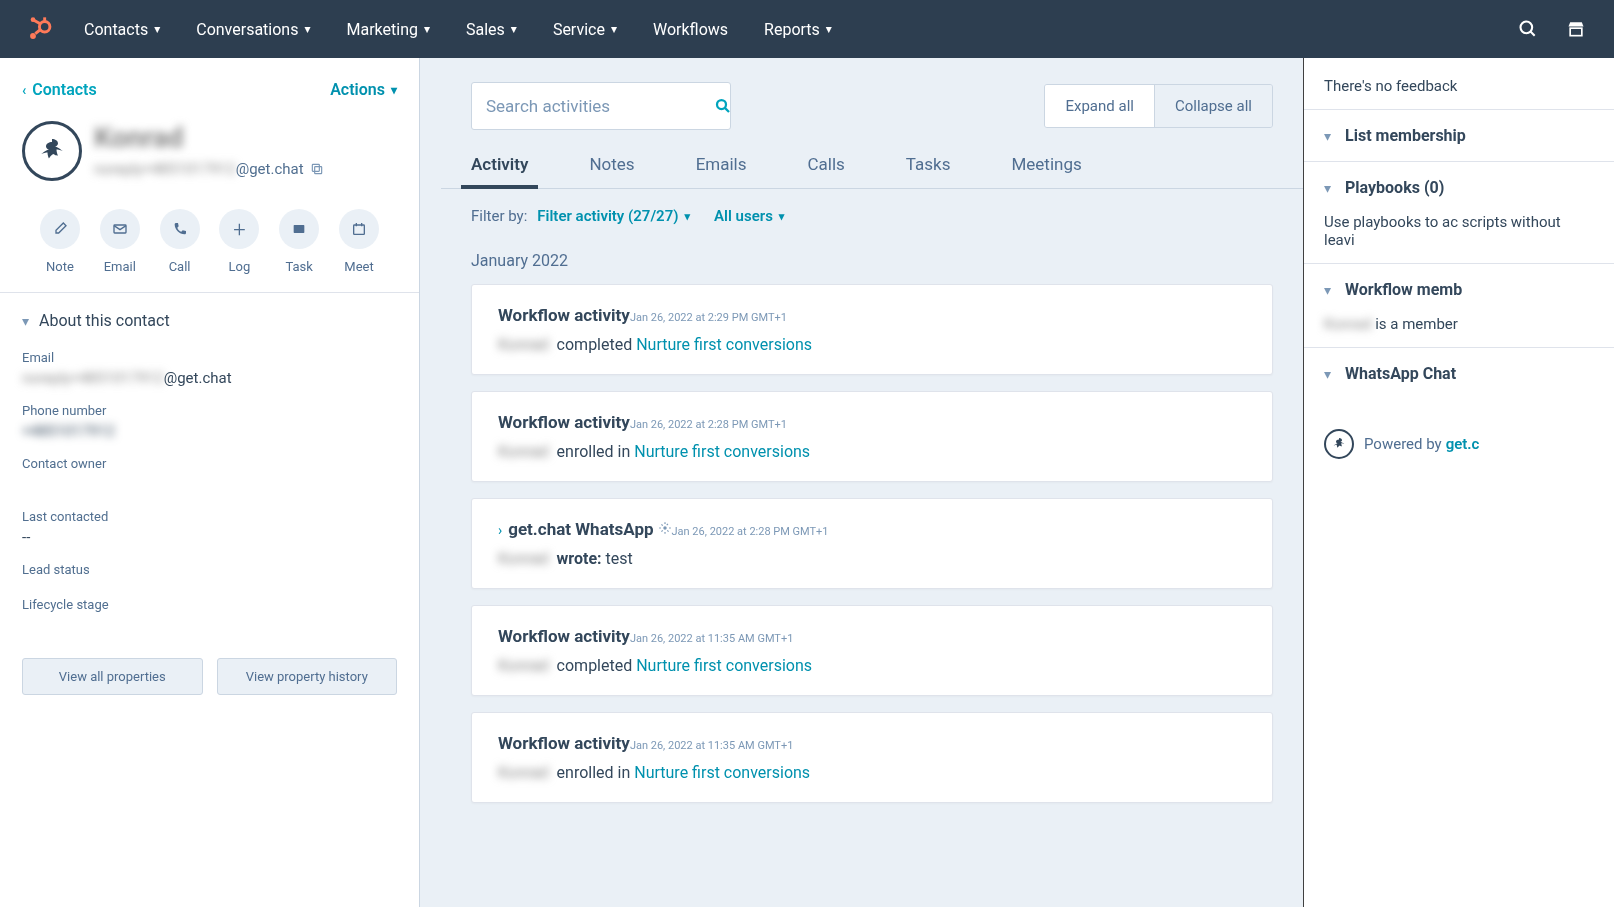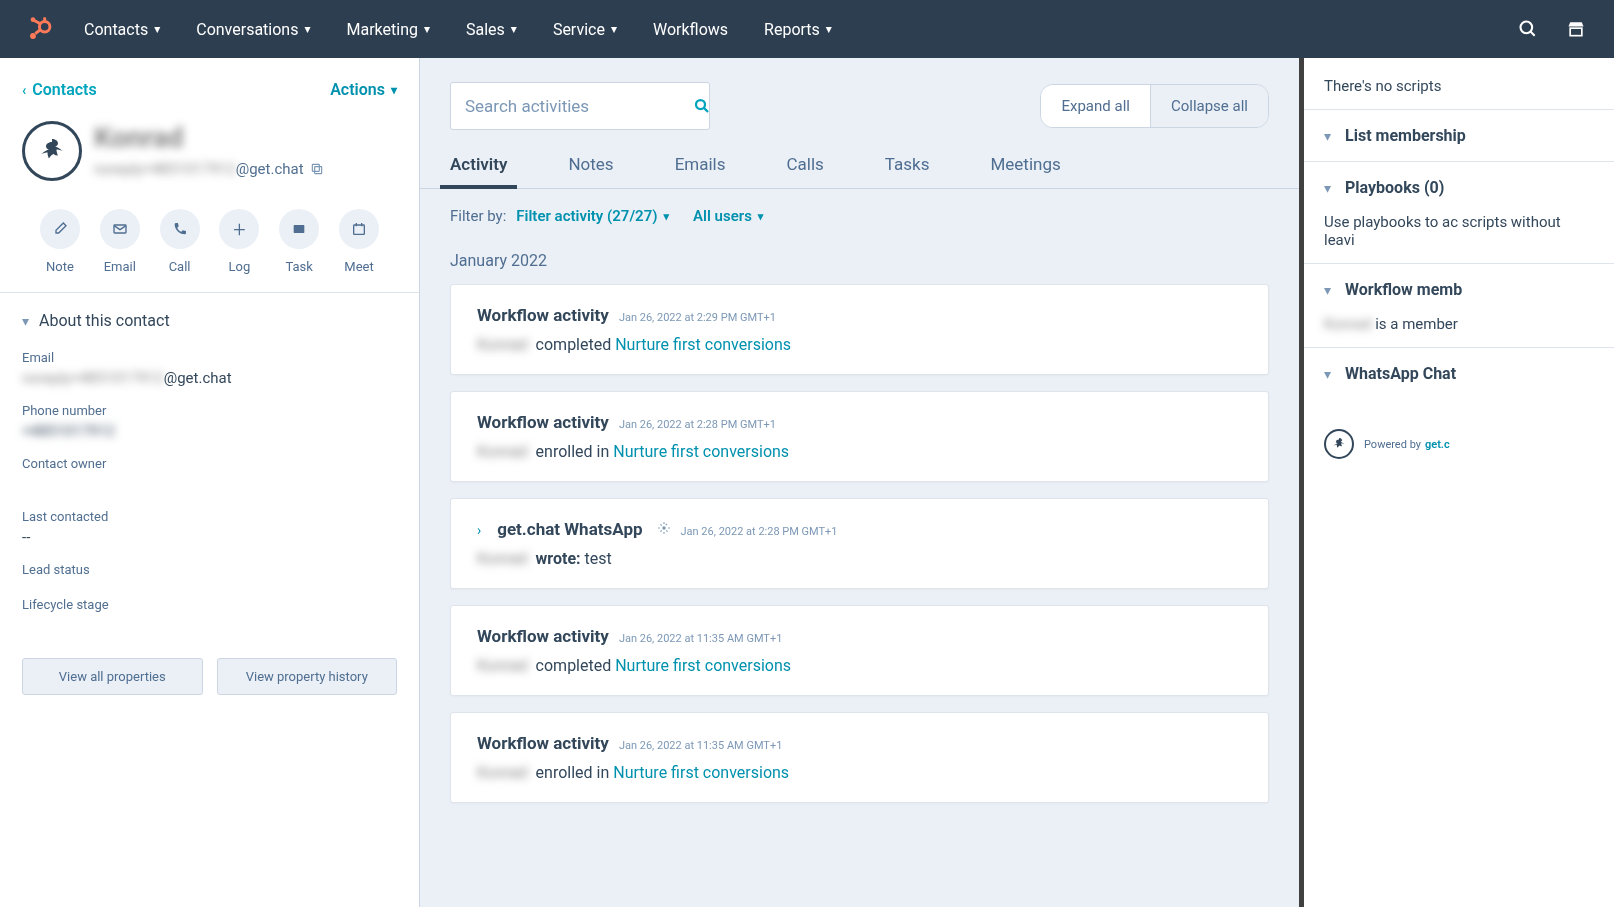--- a/index.html
+++ b/index.html
@@ -10,21 +10,21 @@
 .topnav .logo { width: 32px; height: 32px; margin-right: 28px; display:flex; align-items:center; justify-content:center;}
 .topnav .nav-item { color:#fff; font-size:16px; margin-right: 36px; display:flex; align-items:center; cursor:pointer;}
 .topnav .nav-item .chev { margin-left:6px; font-size:12px;}
 .topnav .spacer { flex:1; }
 .topnav .iconbtn { width:28px; height:28px; display:flex; align-items:center; justify-content:center; margin-left:20px; cursor:pointer;}
 
 
 .layout { display:flex; height: calc(907px - 58px); }
 .left { width: 420px; background:#fff; border-right:1px solid #cbd6e2; position:relative; overflow-y:auto; padding-bottom:60px;}
 .left::-webkit-scrollbar{width:10px;} .left::-webkit-scrollbar-thumb{background:#cbd6e2;border-radius:5px;}
-.center { flex:1; background:#eaf0f6; border-right:5px solid #404040; position:relative; overflow-y:auto;}
+.center { flex:1; background:#eaf0f6; border-right:1px solid #404040; position:relative; overflow-y:auto;padding-left:21px;}
 .right { width: 310px; background:#fff; padding:0; overflow:hidden;}
 
 
 .left-head { display:flex; align-items:center; justify-content:space-between; padding:22px 22px 12px 22px;}
 .left-head .back { color:#00a4bd; font-size:16px; font-weight:600; cursor:pointer; display:flex; align-items:center;}
 .left-head .back .chev-left{ margin-right:6px; font-size:14px;}
 .left-head .actions { color:#0091ae; font-size:16px; font-weight:600; cursor:pointer; display:flex; align-items:center;}
 .left-head .actions .chev{margin-left:6px; font-size:12px;}
 
 .contact-header { display:flex; padding: 10px 22px 20px 22px; align-items:flex-start;}
@@ -51,57 +51,57 @@
 .bottom-buttons{ display:flex; gap:14px; padding: 14px 22px; }
 .bottom-buttons button{flex:1; padding:10px 6px; background:#eaf0f6; border:1px solid #cbd6e2; border-radius:3px; color:#506e91; font-size:13px; cursor:pointer;}
 
 
 .center-top { padding: 24px 30px 0 30px; }
 .search-row { display:flex; align-items:center; justify-content:space-between; margin-bottom:10px;}
 .search-box { background:#fff; border:1px solid #cbd6e2; border-radius:3px; width:260px; height:48px; display:flex; align-items:center; padding:0 14px;}
 .search-box input{border:none; outline:none; font-size:17px; flex:1; color:#33475b;}
 .search-box input::placeholder{color:#7c98b6;}
 .search-box .mag{color:#00a4bd; font-size:18px; margin-left:6px;}
-.expand-btns{display:flex; border:1px solid #cbd6e2; border-radius:13px; overflow:hidden;}
+.expand-btns{display:flex; border:1px solid #cbd6e2; border-radius:3px; overflow:hidden;}
 .expand-btns button{background:#fff; border:none; padding:12px 20px; font-size:15px; color:#506e91; cursor:pointer;}
 .expand-btns button.active{background:#eaf0f6;}
 .expand-btns button:first-child{border-right:1px solid #cbd6e2;}
 
 .tabs { display:flex; border-bottom:1px solid #cbd6e2; margin-top:10px; padding:0 30px;gap:17px;}
 .tab { padding:14px 0; margin-right:44px; font-size:17px; color:#506e91; cursor:pointer; position:relative;}
 .tab.active { color:#33475b; font-weight:600;}
 .tab.active::after{content:""; position:absolute; left:-10px; right:-10px; bottom:-1px; height:4px; background:#33475b;}
 
 .filter-row { padding: 18px 30px; display:flex; align-items:center; font-size:15px;}
 .filter-row .lbl{color:#506e91; margin-right:10px;}
 .filter-row .link{color:#0091ae; font-weight:600; cursor:pointer; display:flex; align-items:center; margin-right:24px;}
 .filter-row .link .chev{margin-left:6px; font-size:11px;}
 
 .month-label{ font-size:16px; color:#506e91; padding:8px 30px 14px 30px;}
 
 .activity-list{ padding: 0 30px 40px 30px; }
 .card { background:#fff; border:1px solid #dfe3eb; border-radius:3px; padding:20px 26px; margin-bottom:16px; box-shadow:0 1px 2px rgba(0,0,0,0.03);}
-.card-head{display:flex; align-items:baseline; flex-wrap:wrap; gap:10px;}
+.card-head{display:flex; align-items:baseline; flex-wrap:wrap; }
 .card-head .expand-chev{color:#0091ae; font-size:14px; margin-right:6px; cursor:pointer;}
 .card-title{font-size:17px; font-weight:700; color:#33475b;}
 .card-time{font-size:11px; color:#7c98b6;}
 .card-gear{color:#7c98b6; margin-left:4px;}
 .card-body{margin-top:10px; font-size:16px; color:#33475b;}
 .card-body .link{color:#0091ae; font-weight:400; cursor:pointer;}
 .card-body .name-blur{filter:blur(4px); color:#888; margin-right:4px;}
 
 
 .right-section { padding: 18px 20px 12px 20px;}
 .right-text{font-size:15px;color:#33475b; line-height:1.4;}
 .right-accordion-head{display:flex;align-items:center; padding:16px 20px; cursor:pointer;}
 .right-accordion-head .chev{color:#7c98b6; font-size:14px; margin-right:14px;}
 .right-accordion-head .title{font-size:16px; font-weight:700; color:#33475b;}
 .right-desc{padding:0 20px 14px 20px; font-size:15px; color:#33475b;}
 .right-divider{height:1px;background:#dfe3eb;}
-.powered{display:flex;align-items:center; padding:30px 20px 0 20px; font-size:11px; color:#506e91;}
+.powered{display:flex;align-items:center; padding:30px 20px 0 20px; font-size:15px; color:#506e91;}
 .powered .mini-avatar{width:30px;height:30px;border:2px solid #33475b;border-radius:50%;display:flex;align-items:center;justify-content:center;margin-right:10px;}
 .powered .link{color:#0091ae;font-weight:600;margin-left:4px;}
 
 
 .center::-webkit-scrollbar{width:12px;background:#eaf0f6;}
 .center::-webkit-scrollbar-thumb{background:#cbd6e2;border-radius:6px;}
 
 svg{display:block;}
 </style>
 </head>
@@ -364,21 +364,21 @@
             <span class="card-title">Workflow activity</span>
             <span class="card-time">Jan 26, 2022 at 11:35 AM GMT+1</span>
           </div>
           <div class="card-body"><span class="name-blur">Konrad</span> enrolled in <span class="link">Nurture first conversions</span></div>
         </div>
       </div>
   </div>
 
   <div class="right">
     <div class="right-section">
-      <div class="right-text">There's no scripts</div>
+      <div class="right-text">There's no feedback</div>
     </div>
     <div class="right-divider"></div>
 
     <div class="right-accordion-head">
       <span class="chev">▾</span>
       <span class="title">List membership</span>
     </div>
     <div class="right-divider"></div>
 
     <div class="right-accordion-head">

